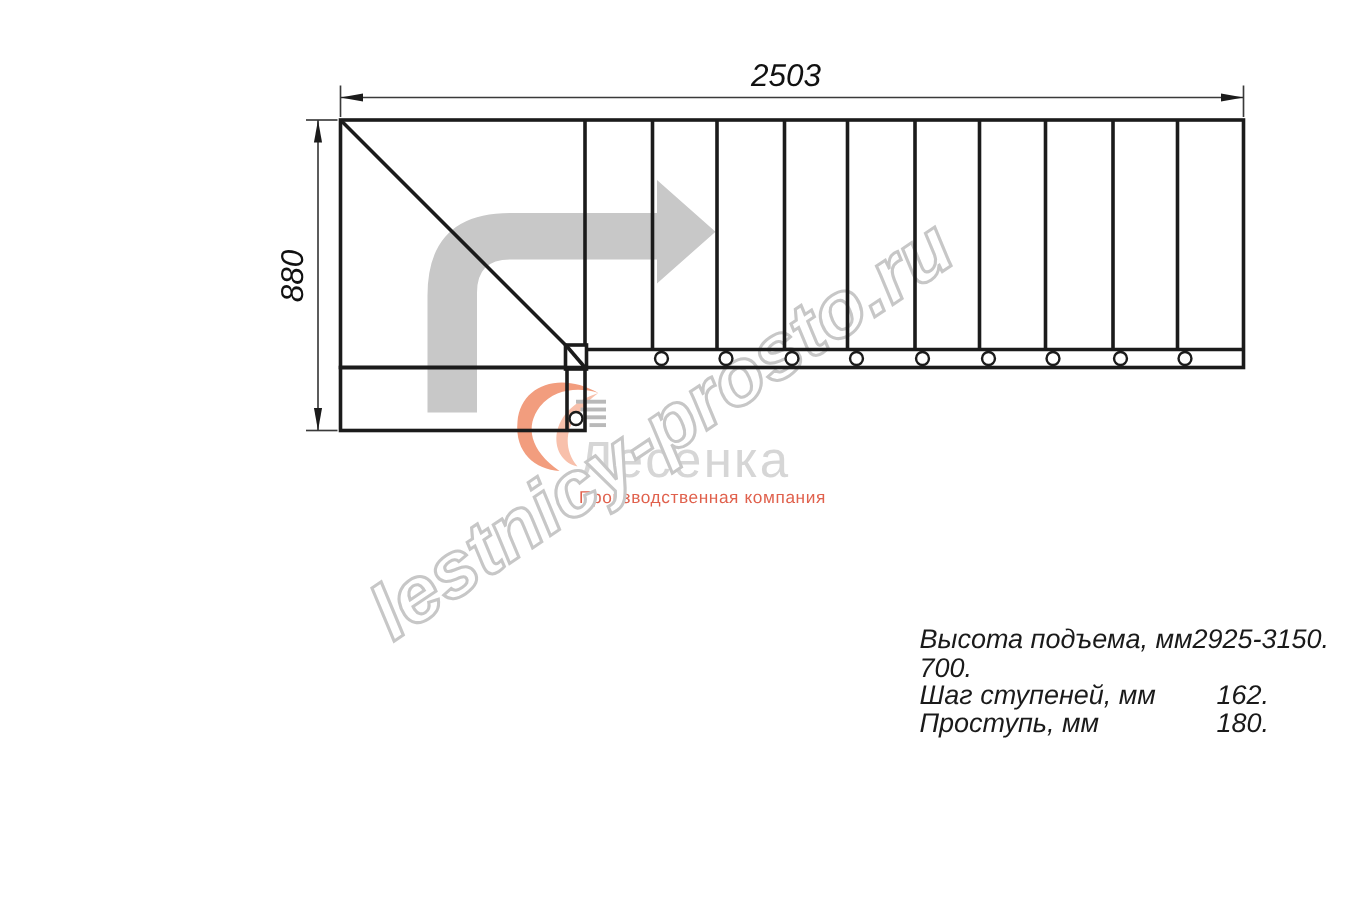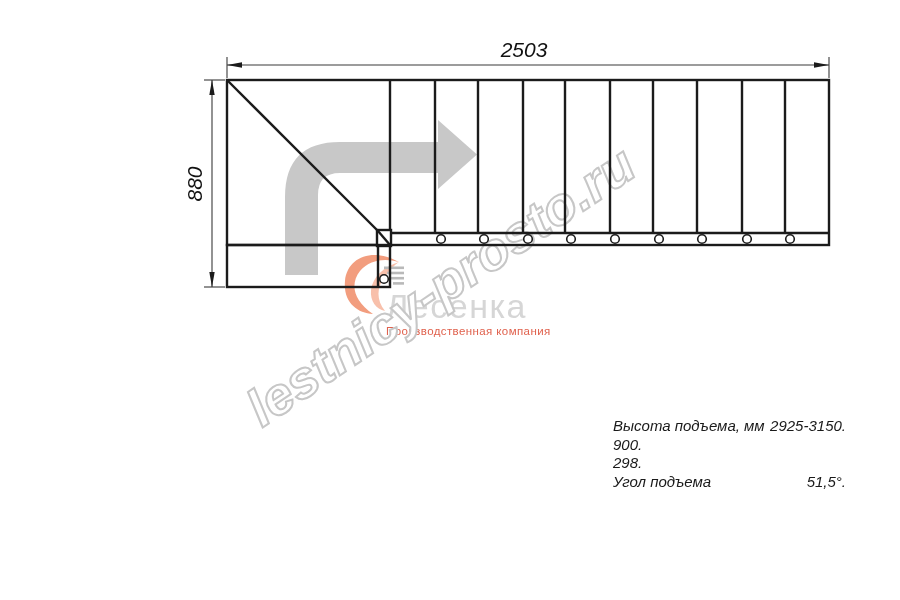--- a/index.html
+++ b/index.html
@@ -8,21 +8,21 @@
     width:900px;height:600px;
     background:#ffffff;
     overflow:hidden;
     font-family:"Liberation Sans", sans-serif;
   }
   .plan-svg{position:absolute;left:0;top:0;}
   .spec-table{
     position:absolute;
     left:613px;top:417px;width:233px;
     font-style:italic;
-    font-size:15px;
+    font-size:18px;
     line-height:18.6px;
     color:#1a1a1a;
   }
   .spec-row{display:flex;justify-content:space-between;}
   .spec-label{white-space:nowrap;}
   .spec-value{white-space:nowrap;text-align:right;}
 </style>
 </head>
 <body>
 
@@ -117,24 +117,25 @@
       <text transform="translate(202 184) rotate(-90)" text-anchor="middle">880</text>
     </g>
   </svg>
 
   <div class="spec-table">
     <div class="spec-row">
       <span class="spec-label">Высота подъема, мм</span>
       <span class="spec-value">2925-3150.</span>
     </div>
     <div class="spec-row">
-      <span class="spec-value">900.</span>
+      <span class="spec-value">700.</span>
     </div>
     <div class="spec-row">
-      <span class="spec-value">298.</span>
+      <span class="spec-label">Шаг ступеней, мм</span>
+      <span class="spec-value">162.</span>
     </div>
     <div class="spec-row">
-      <span class="spec-label">Угол подъема</span>
-      <span class="spec-value">51,5°.</span>
+      <span class="spec-label">Проступь, мм</span>
+      <span class="spec-value">180.</span>
     </div>
   </div>
 
 </div>
 
 </body></html>

